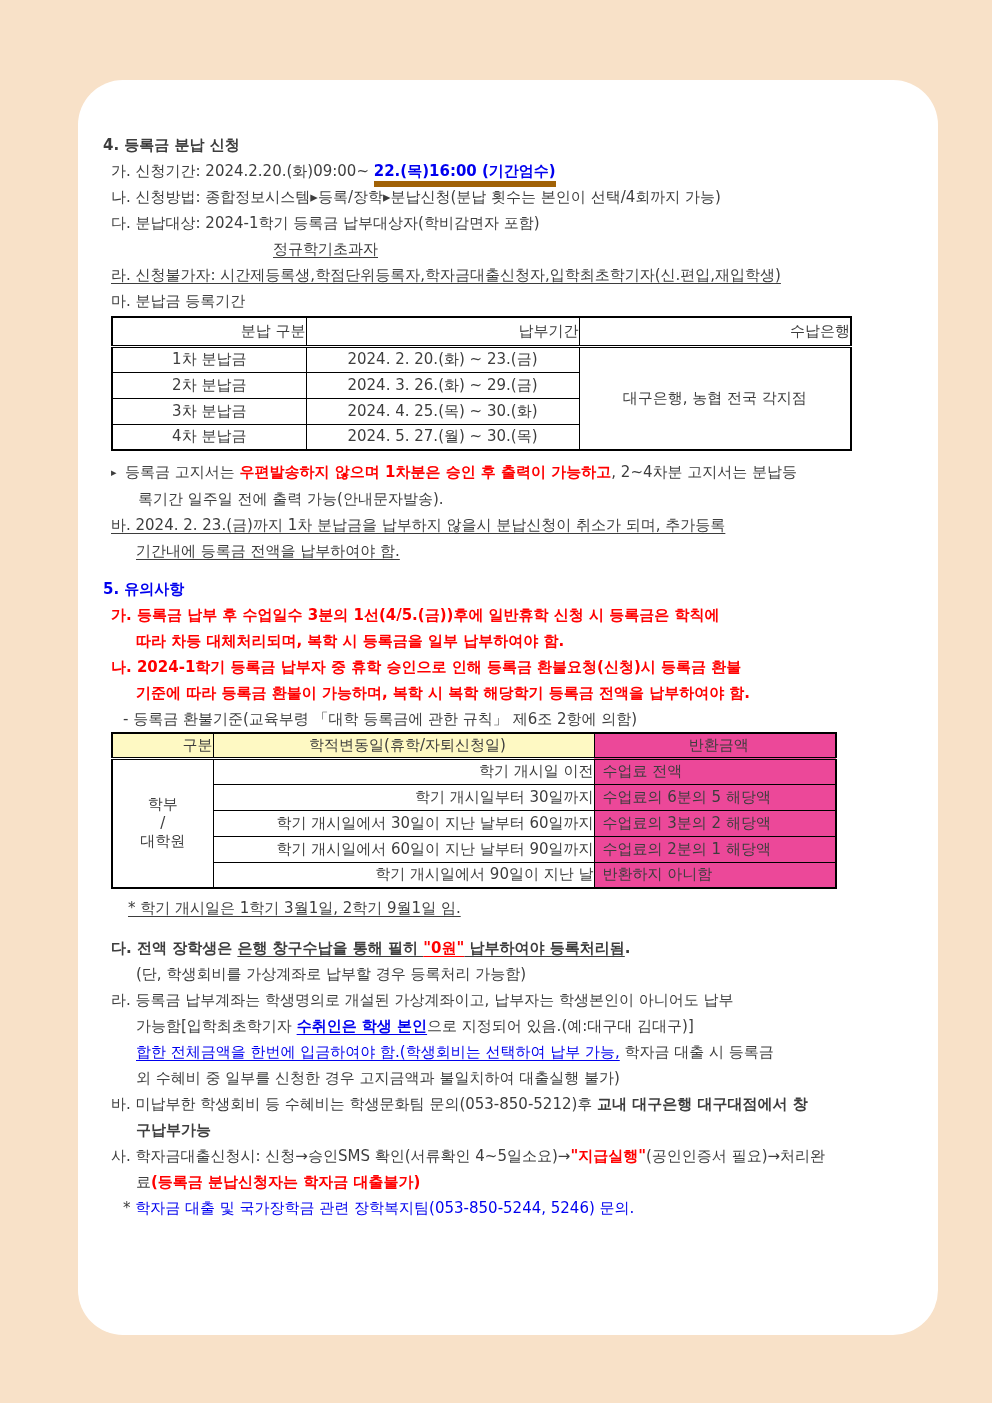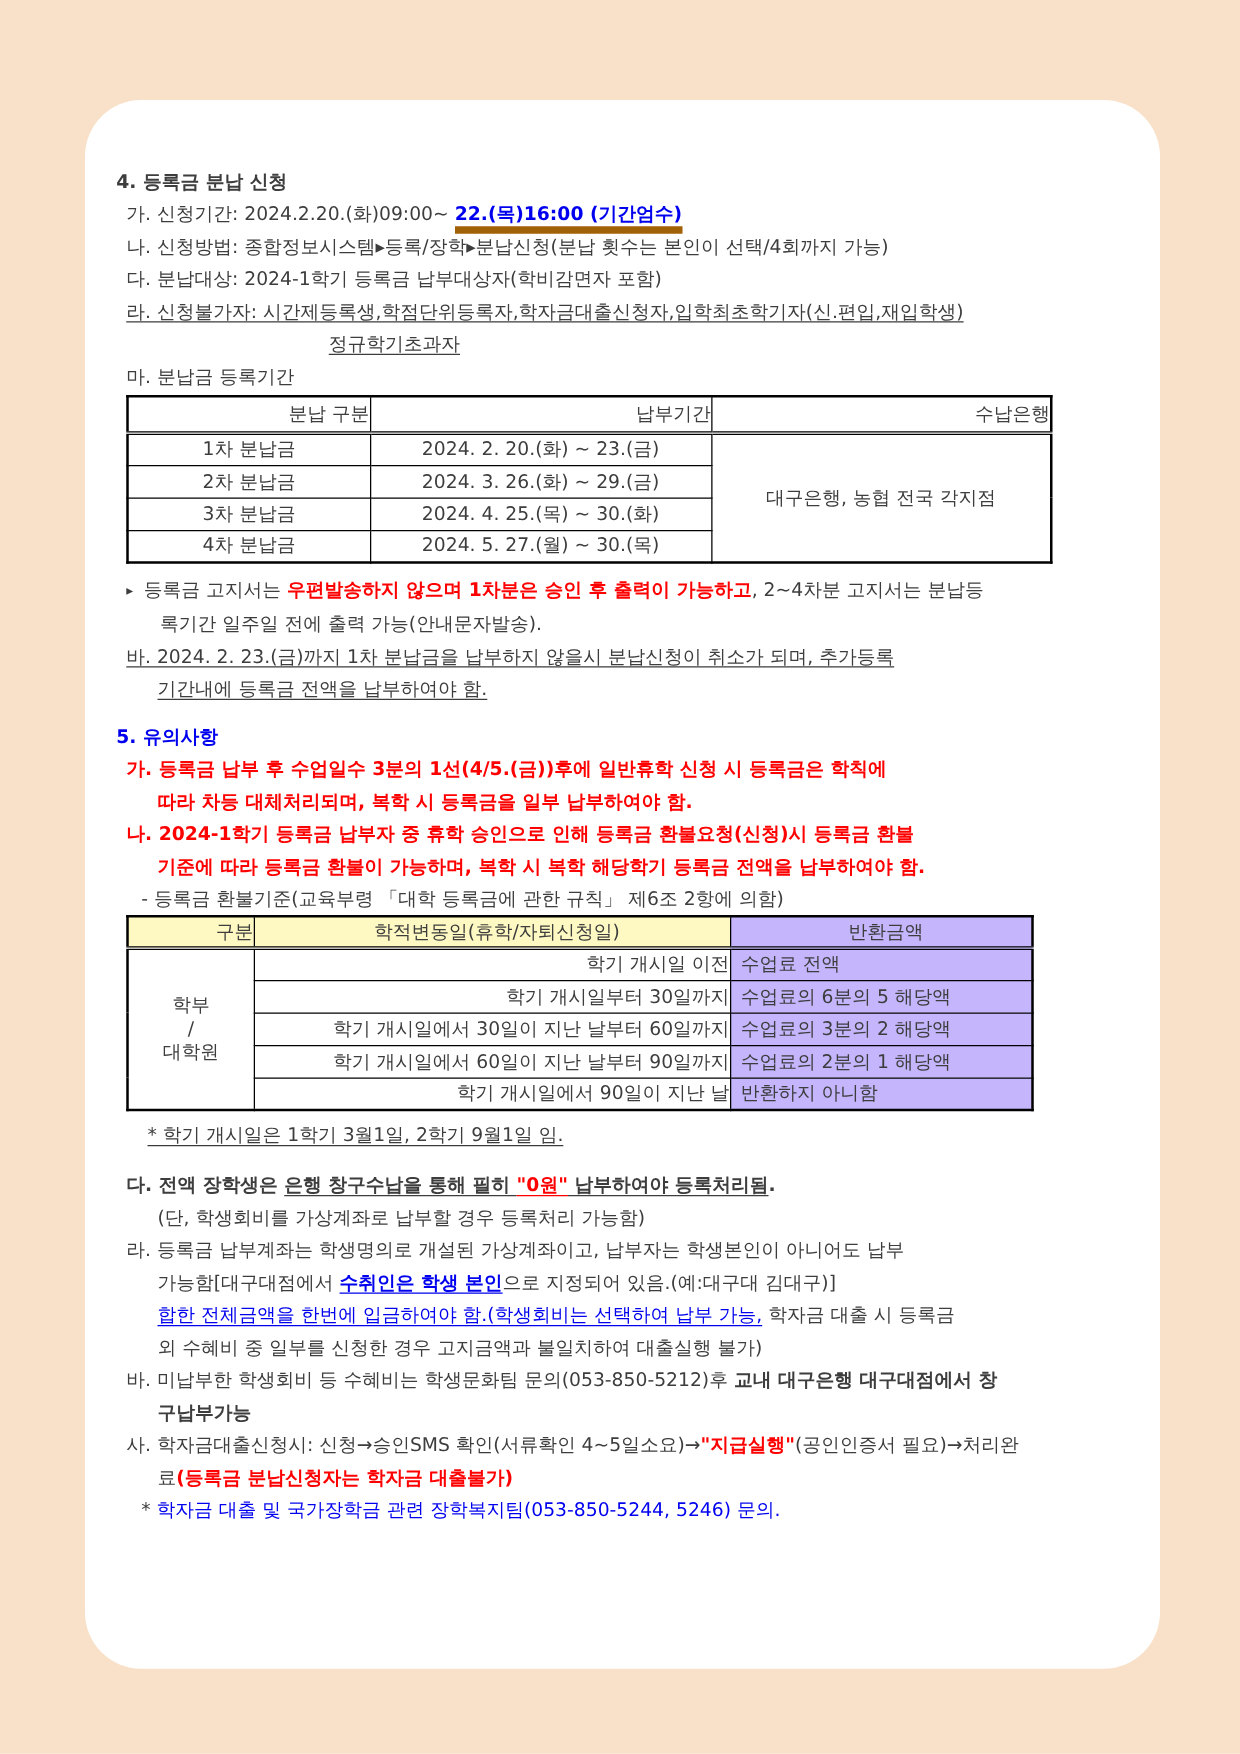--- a/index.html
+++ b/index.html
@@ -1,19 +1,19 @@
 <!DOCTYPE html>
 <html><head>
 <meta charset="utf-8">
 <style>
   * { margin:0; padding:0; box-sizing:border-box; }
   html,body { width:992px; height:1403px; }
   body { background:#F8E1C8; font-family:"DejaVu Sans", sans-serif; color:#3D3D3D; }
   .card {
-    position:absolute; left:68px; top:80px; width:860px; height:1255px;
+    position:absolute; left:78px; top:80px; width:860px; height:1255px;
     background:#FFFFFF; border-radius:45px; padding:52px 30px 10px 25px; overflow:hidden;
   }
   .line { line-height:26px; font-size:15px; white-space:nowrap; }
   .b { font-weight:bold; }
   .red { color:#FF0000; }
   .blue { color:#0000EE; }
   .u { text-decoration:underline; text-underline-offset:3px; }
   .blue-redline { color:#0000EE; font-weight:bold; border-bottom:6px solid #a16207; padding-bottom:1px; }
   .ml8 { margin-left:8px; } .ml20 { margin-left:20px; } .ml25 { margin-left:25px; }
   .ml33 { margin-left:33px; } .ml35 { margin-left:35px; } .ml170 { margin-left:170px; }
@@ -21,38 +21,38 @@
   table { border-collapse:collapse; border:2px solid #000; margin-left:8px; table-layout:fixed; }
   th, td { border:1px solid #000; font-size:15px; font-weight:normal; color:#3D3D3D; text-align:center; }
   thead th { border-bottom:3px double #000;text-align:right; }
   .t1 { width:724px; margin-top:2px; }
   .t1 th { height:29px; } .t1 td { height:26px; }
   .t1 .c1 { width:194px; } .t1 .c2 { width:273px; } .t1 .c3 { width:272px; }
   .t2 { width:724px; margin-top:0px; }
   .t2 th { height:25px; background:#fef9c3; }
   .t2 td { height:26px; }
   .t2 .c1 { width:101px; } .t2 .c2 { width:381px; text-align:right; padding-left:8px; }
-  .t2 .c3 { width:242px; text-align:left; padding-left:8px; background:#c4b5fd; }
+  .t2 .c3 { width:242px; text-align:left; padding-left:8px; background:#ec4899; }
   .mt8 { margin-top:8px; } .mt12 { margin-top:12px; } .mt14 { margin-top:14px; } .mt6 { margin-top:6px; }
   .bullet { display:inline-block; width:14px; font-size:11px; vertical-align:1px; }
 </style>
 </head>
 <body>
 
 <div class="card">
 
   <div class="line sec-title">4. 등록금 분납 신청</div>
 
   <div class="line ml8">
     <span>가. 신청기간: 2024.2.20.(화)09:00~ </span><span class="blue-redline">22.(목)16:00 (기간엄수)</span>
   </div>
   <div class="line ml8">나. 신청방법: 종합정보시스템▸등록/장학▸분납신청(분납 횟수는 본인이 선택/4회까지 가능)</div>
   <div class="line ml8">다. 분납대상: 2024-1학기 등록금 납부대상자(학비감면자 포함)</div>
+  <div class="line ml170 u">정규학기초과자</div>
   <div class="line ml8 u">라. 신청불가자: 시간제등록생,학점단위등록자,학자금대출신청자,입학최초학기자(신.편입,재입학생)</div>
-  <div class="line ml170 u">정규학기초과자</div>
   <div class="line ml8">마. 분납금 등록기간</div>
 
   <table class="t1">
     <thead>
       <tr>
         <th class="c1">분납 구분</th>
         <th class="c2">납부기간</th>
         <th class="c3">수납은행</th>
       </tr>
     </thead>
@@ -131,21 +131,21 @@
 
   <div class="line ml25 u mt6">* 학기 개시일은 1학기 3월1일, 2학기 9월1일 임.</div>
 
   <div class="line ml8 b mt14">
     <span>다. 전액 장학생은 </span><span class="u">은행 창구수납을 통해 필히 </span><span class="red u">"0원"</span><span class="u"> 납부하여야 등록처리됨</span><span>.</span>
   </div>
   <div class="line ml33">(단, 학생회비를 가상계좌로 납부할 경우 등록처리 가능함)</div>
 
   <div class="line ml8">라. 등록금 납부계좌는 학생명의로 개설된 가상계좌이고, 납부자는 학생본인이 아니어도 납부</div>
   <div class="line ml33">
-    <span>가능함[대구대점에서 </span><span class="blue b u">수취인은 학생 본인</span><span>으로 지정되어 있음.(예:대구대 김대구)]</span>
+    <span>가능함[입학최초학기자 </span><span class="blue b u">수취인은 학생 본인</span><span>으로 지정되어 있음.(예:대구대 김대구)]</span>
   </div>
 
   <div class="line ml33">
     <span class="blue u">합한 전체금액을 한번에 입금하여야 함.(학생회비는 선택하여 납부 가능,</span><span> 학자금 대출 시 등록금</span>
   </div>
   <div class="line ml33">외 수혜비 중 일부를 신청한 경우 고지금액과 불일치하여 대출실행 불가)</div>
 
   <div class="line ml8">
     <span>바. 미납부한 학생회비 등 수혜비는 학생문화팀 문의(053-850-5212)후 </span><span class="b">교내 대구은행 대구대점에서 창</span>
   </div>

